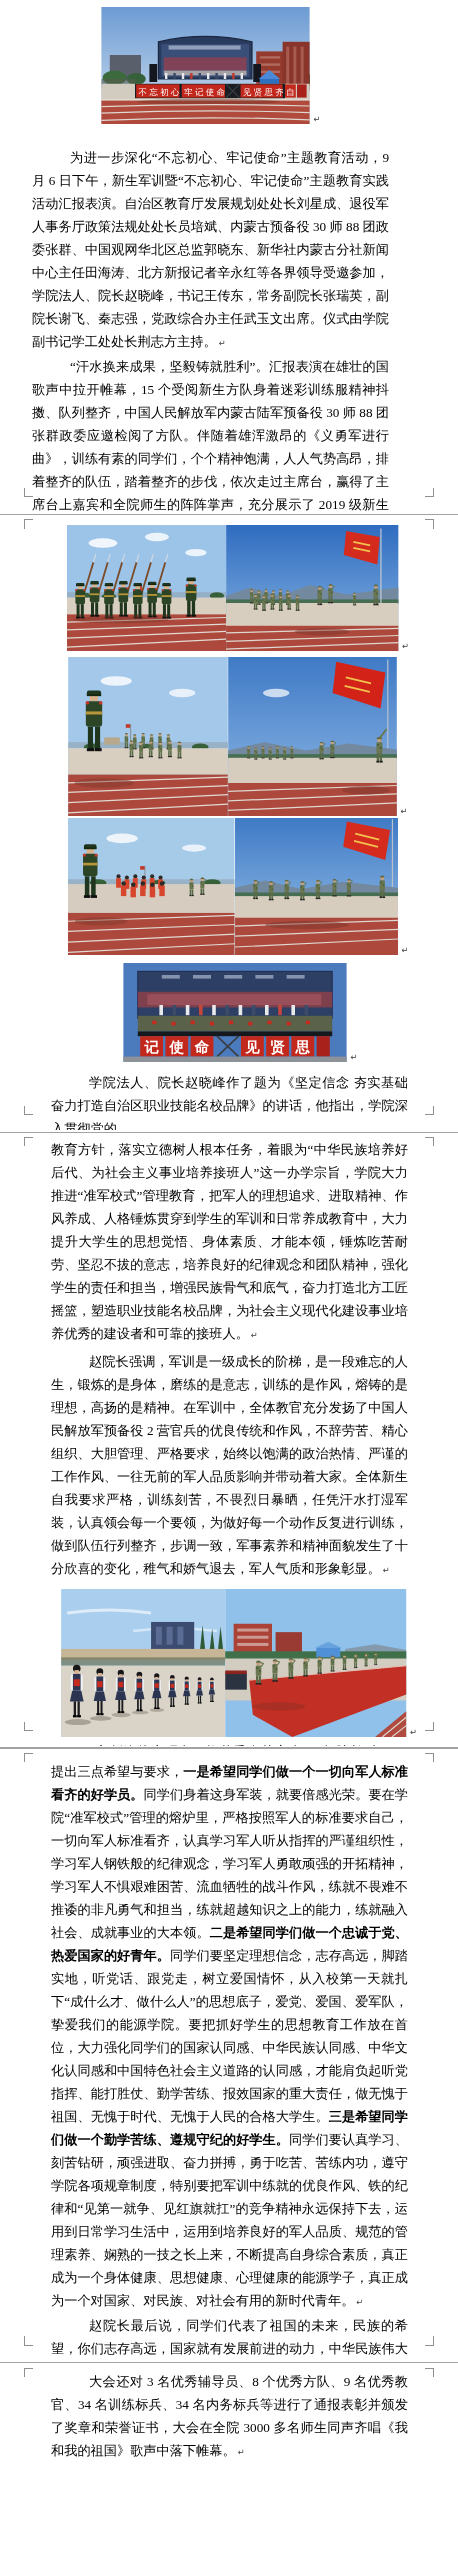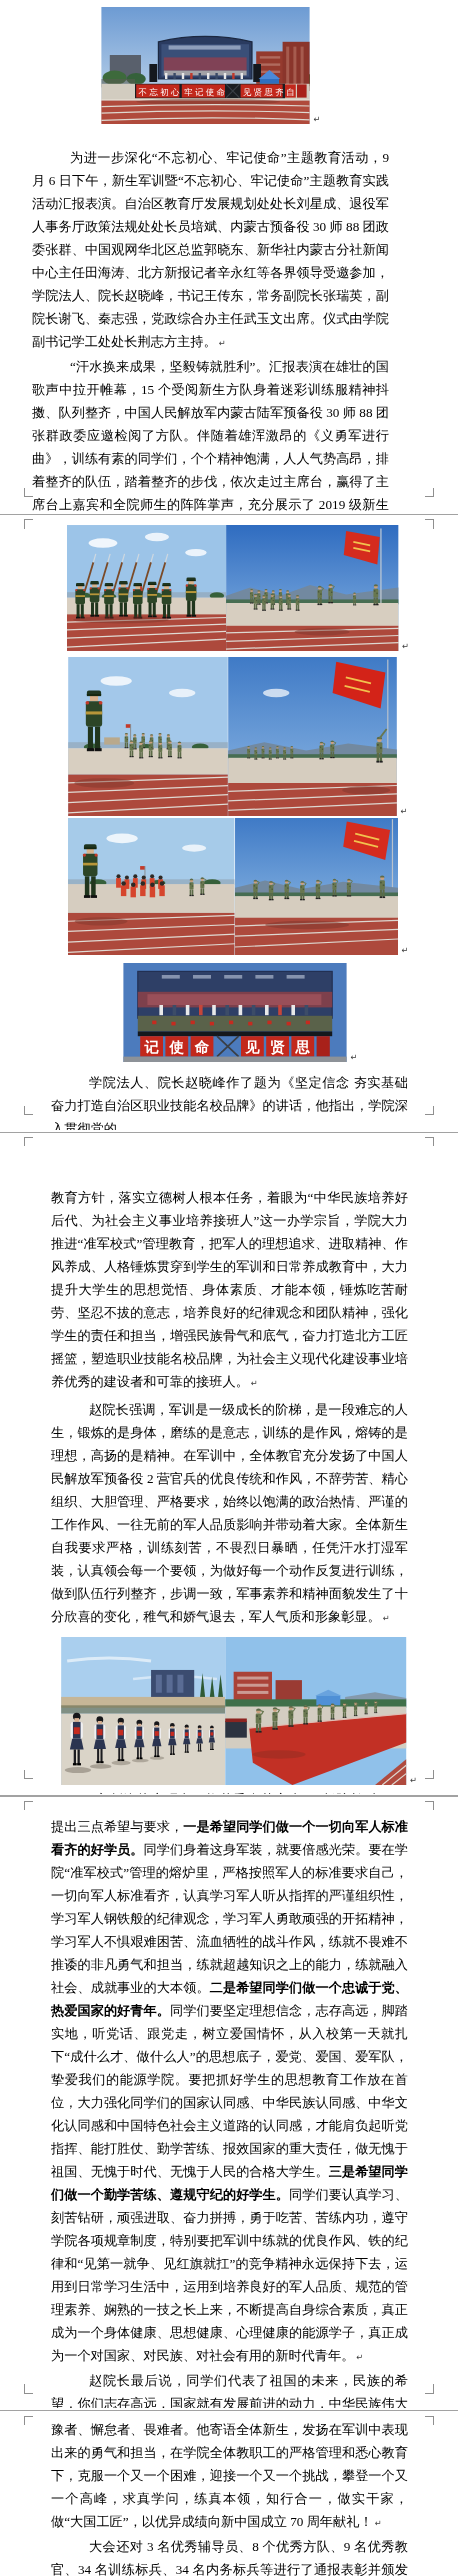--- a/index.html
+++ b/index.html
@@ -1,22 +1,22 @@
 <!DOCTYPE html>
 <html style="font-size:9.6px"><head>
 <meta charset="utf-8">
 <style>
   html,body{margin:0;padding:0;background:#ffffff;}
   body{width:459px;font-family:"Liberation Serif","DejaVu Serif",serif;}
   .doc{width:459px;background:#fff;}
   .page{position:relative;overflow:hidden;padding-left:51px;box-sizing:border-box;background:#fff;}
   .page-1{height:512px;padding-top:7.2px;padding-left:32px;}
   .page-2{height:613px;padding-top:7.8px;}
-  .page-3{height:611px;padding-top:3.6px;margin-top:48px;}
-  .page-4{height:610px;padding-top:17px;}
+  .page-3{height:611px;padding-top:3.6px;}
+  .page-4{height:610px;padding-top:10px;}
   .page-5{height:211px;padding-top:4.8px;}
   .para{margin:0;width:357px;font-size:13.2px;line-height:23px;color:#000;text-align:justify;text-align-last:left;}
   .ind{text-indent:38px;}
   .b{font-weight:bold;}
   .mt17{margin-top:22px}.mt16{margin-top:9.6px}.mt6{margin-top:3.6px}.mt4{margin-top:2.4px}
   .pmark{font-family:"DejaVu Sans",sans-serif;font-size:8.4px;color:#3c3c3c;margin-left:1.8px;}
   figure{margin:0;}
   .photoA{position:relative;margin-left:69px;width:209px;height:117px;}
   .imgrow{position:relative;display:flex;}
   .imgrow svg,.photoA svg{display:block;}
@@ -564,18 +564,17 @@
 
   <div class="sep">
     <div class="mark al"></div>
       <div class="mark ar"></div>
     <div class="line"></div>
     <div class="mark bl"></div>
       <div class="mark br"></div>
   </div>
 
   <section class="page page-5">
-    <p class="para"><span>豫者、懈怠者、畏难者。他寄语全体新生，发扬在军训中表现出来的勇气和担当，在学院全体教职工的严格管理和悉心教育下，克服一个又一个困难，迎接一个又一个挑战，攀登一个又一个高峰，求真学问，练真本领，知行合一，做实干家，做“大国工匠”，以优异成绩向新中国成立 70 周年献礼！</span><span class="pmark">↵</span></p>
     <p class="para ind"><span>大会还对 3 名优秀辅导员、8 个优秀方队、9 名优秀教官、34 名训练标兵、34 名内务标兵等进行了通报表彰并颁发了奖章和荣誉证书，大会在全院 3000 多名师生同声齐唱《我和我的祖国》歌声中落下帷幕。</span><span class="pmark">↵</span></p>
   </section>
 
 </div>
 
 
 </body></html>

